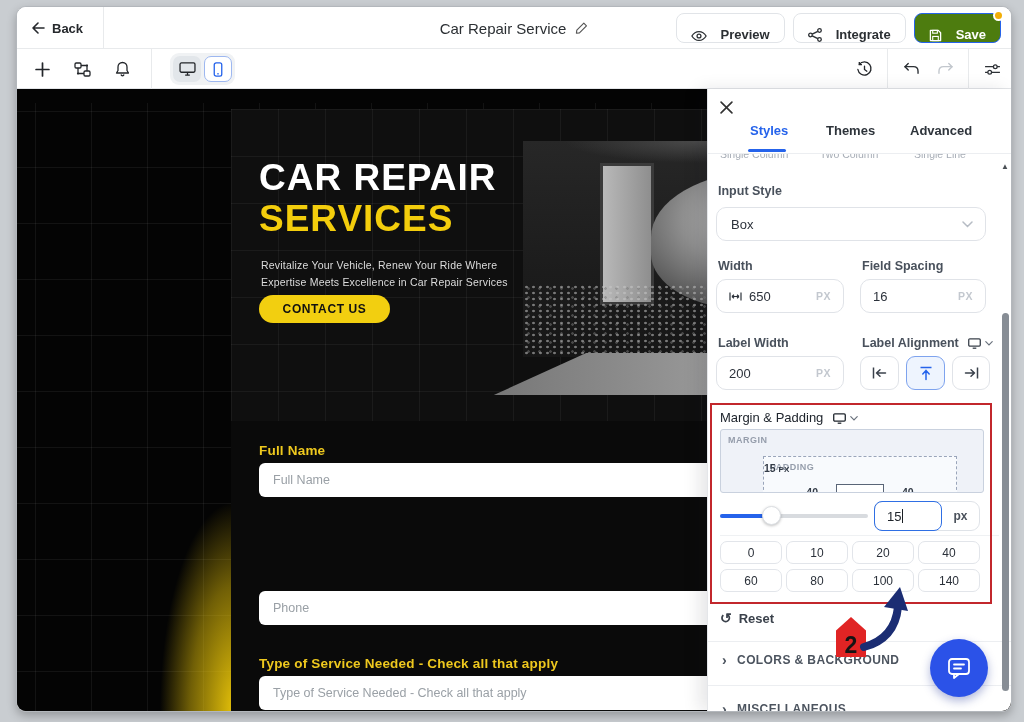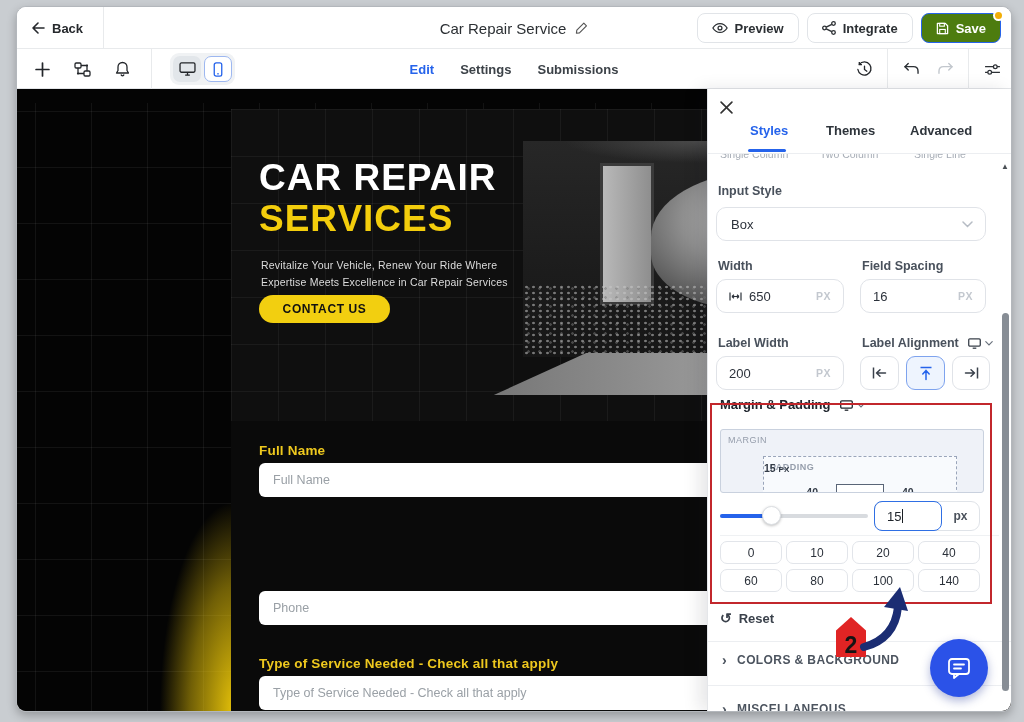--- a/index.html
+++ b/index.html
@@ -14,21 +14,21 @@
   
   .header { position:absolute; left:0; top:0; right:0; height:42px; background:#fff;
     border-bottom:1px solid #e8eaec; }
   .back-btn { position:absolute; left:14px; top:9px; height:24px; display:flex; align-items:center;
     gap:7px; font-size:13px; font-weight:bold; color:#26292d; cursor:pointer; }
   .hdr-divider { position:absolute; left:86px; top:0; width:1px; height:42px; background:#e8eaec; }
   .title-wrap { position:absolute; left:50%; top:0; transform:translateX(-50%); height:42px;
     display:flex; align-items:center; gap:8px; font-size:15px; color:#2b2f33; }
   .hdr-actions { position:absolute; right:10px; top:6px; display:flex; gap:8px; }
   .btn { height:30px; border-radius:8px; border:1px solid #e1e4e8; background:#fff;
-    display:flex; align-items:center; gap:7px; padding:0 14px; font-size:13px; font-weight:bold;
+    display:flex; align-items:flex-end; gap:14px; padding:0 14px; font-size:13px; font-weight:bold;
     color:#2b2f33; cursor:pointer; }
   .btn.primary { background:#4d7c0f; border-color:#2563eb; color:#fff; position:relative; }
   .save-dot { position:absolute; right:-4px; top:-4px; width:11px; height:11px; border-radius:50%;
     background:#f2ae07; border:2px solid #fff; }
 
   
   .toolbar { position:absolute; left:0; top:42px; right:0; height:40px; background:#fff;
     border-bottom:1px solid #e3e5e8; }
   .tool-left { position:absolute; left:14px; top:0; height:40px; display:flex; align-items:center; gap:18px; }
   .tool-right { position:absolute; right:8px; top:0; height:40px; display:flex; align-items:center; gap:12px; }
@@ -117,25 +117,25 @@
     padding:16px 12px; font-size:13px; color:#2c323b; cursor:text; }
   .pxbox .unit { font-size:10.5px; font-weight:bold; color:#c3c8cf; letter-spacing:.5px; }
   .pxbox .valwrap { display:flex; align-items:center; gap:7px; }
   .align-btn { position:absolute; top:267px; width:39px; height:34px; border:1px solid #e0e3e8;
     border-radius:9px; background:#fff; display:flex; align-items:center; justify-content:center; cursor:pointer; }
   .align-btn.selected { border:1.5px solid #7ea3ee; background:#eef4fe; }
   .mini-hdr-icons { display:inline-flex; align-items:center; gap:4px; margin-left:6px; vertical-align:-2px; }
 
   .red-rect { position:absolute; left:2px; top:314px; width:282px; height:201px;
     border:2px solid #c2272c; pointer-events:none; z-index:5; }
-  .mp-header { position:absolute; left:12px; top:308px; font-size:13px; font-weight:bold; color:#20262e; }
+  .mp-header { position:absolute; left:12px; top:321px; font-size:13px; font-weight:normal; color:#20262e; }
 
   .mp-diagram { position:absolute; left:12px; top:340px; width:264px; height:64px; overflow:hidden;
     background:#eff2f8; border:1px solid #c9d1de; border-radius:3px; }
-  .mp-margin-label { position:absolute; left:7px; top:5px; font-size:9px; font-weight:normal;
+  .mp-margin-label { position:absolute; left:7px; top:5px; font-size:9px; font-weight:bold;
     color:#959dab; letter-spacing:.5px; }
   .mp-auto { position:absolute; left:0; right:0; top:6px; text-align:center; font-size:11px; color:#3c4654; }
   .mp-padbox { position:absolute; left:42px; top:26px; right:26px; height:70px;
     border:1px dashed #9aa5ba; background:#f8fafd; }
   .mp-padding-label { position:absolute; left:6px; top:5px; font-size:9px; font-weight:bold;
     color:#959dab; letter-spacing:.5px; }
   .mp-padtop { position:absolute; left:0; right:0; top:5px; font-size:10.5px;
     color:#333b47; font-weight:bold; }
   .mp-padtop .u { font-size:8px; }
   .mp-midrow { position:absolute; left:0; right:0; top:27px; display:flex; align-items:center;
@@ -266,25 +266,20 @@
         </div>
         <div class="dev-tile mobile">
           <svg width="10" height="15" viewBox="0 0 10 16">
               <rect x="1" y="1" width="8" height="14" rx="2" fill="none" stroke="#2563eb" stroke-width="1.4"></rect>
               <circle cx="5" cy="12.5" r=".9" fill="#2563eb"></circle>
             </svg>
         </div>
       </div>
     </div>
 
-    <div class="edit-tabs">
-      <span class="tab active">Edit</span>
-      <span class="tab">Settings</span>
-      <span class="tab">Submissions</span>
-    </div>
 
     <div class="tool-right">
       <div class="icon-btn">
         <svg width="17" height="17" viewBox="0 0 18 18">
             <path d="M3.5 3.5 A7 7 0 1 1 2 9" fill="none" stroke="#23262a" stroke-width="1.4" stroke-linecap="round"></path>
             <path d="M3.5 1 V3.8 H6.3" fill="none" stroke="#23262a" stroke-width="1.4"></path>
             <path d="M9 5.5 V9 L11.5 10.8" fill="none" stroke="#23262a" stroke-width="1.4" stroke-linecap="round"></path>
           </svg>
       </div>
       <div class="v-div"></div>

